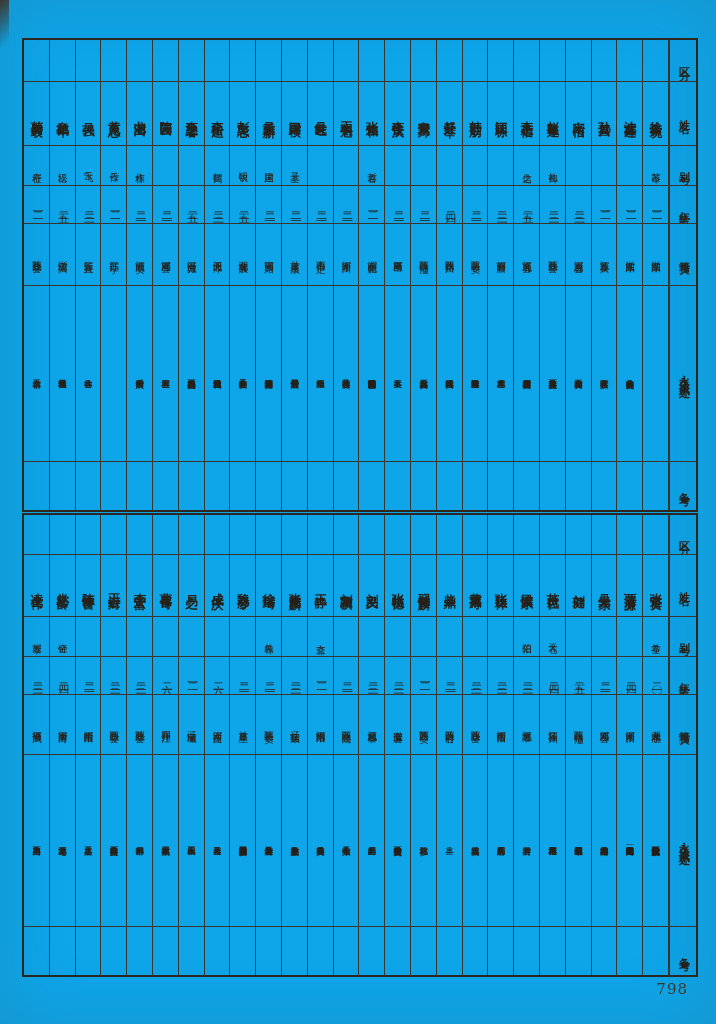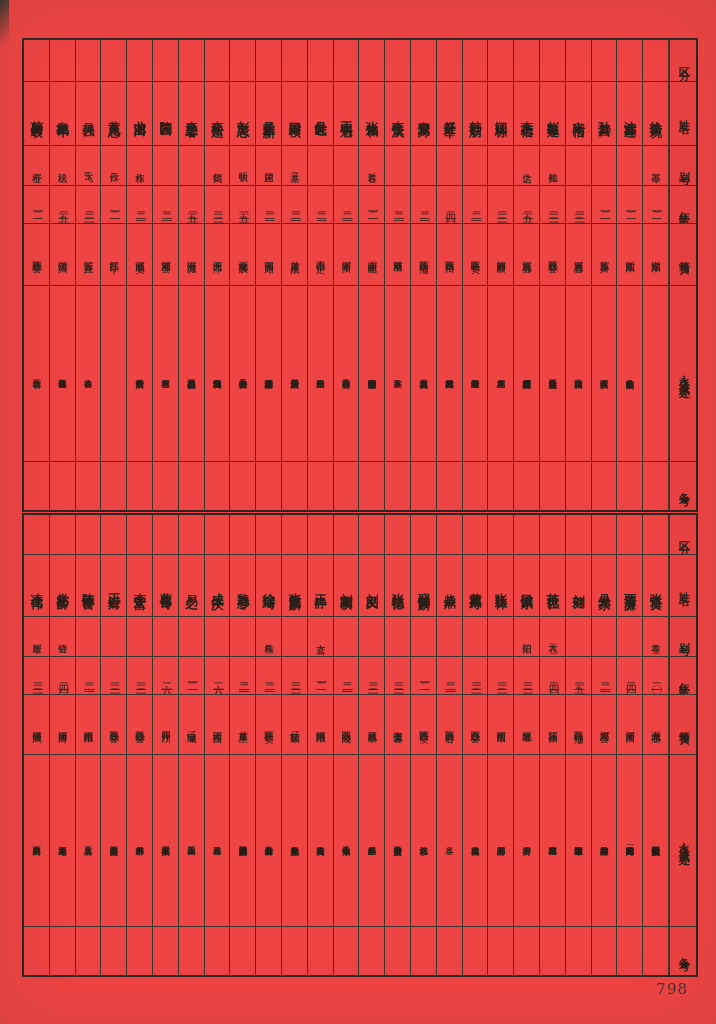--- a/index.html
+++ b/index.html
@@ -1,18 +1,18 @@
 <!DOCTYPE html>
 <html><head>
 <meta charset="utf-8">
 <style>
   html,body{margin:0;padding:0;background:#b9b5ad;}
   .page{
     position:relative;width:716px;height:1024px;margin:0 auto;
-    background:#ef4444;
+    background:#0ea5e9;
     box-shadow:inset 0 0 70px rgba(70,60,35,.14);
     font-family:"DejaVu Sans",sans-serif;color:#26231e;overflow:hidden;
   }
   .artifact{
     position:absolute;left:0;top:0;width:9px;height:58px;
     background:linear-gradient(135deg,#3a362f 0%, rgba(58,54,47,0) 75%);
   }
   .vtable{
     position:absolute;display:grid;
     grid-template-columns:repeat(25,1fr) 27px;

